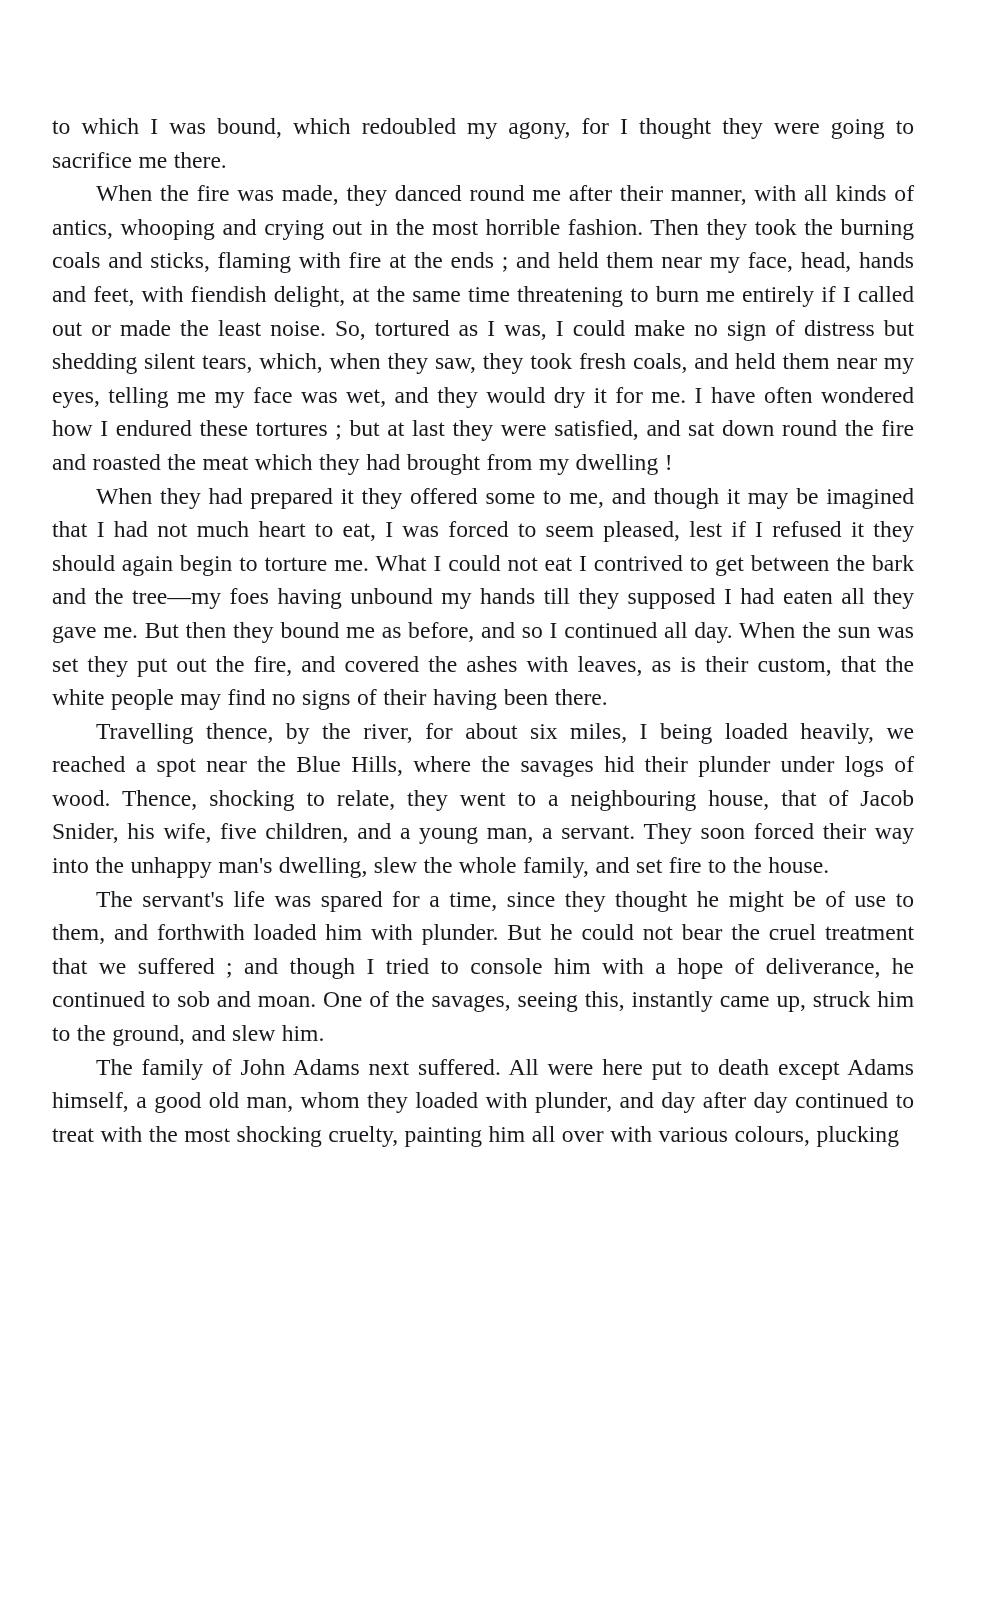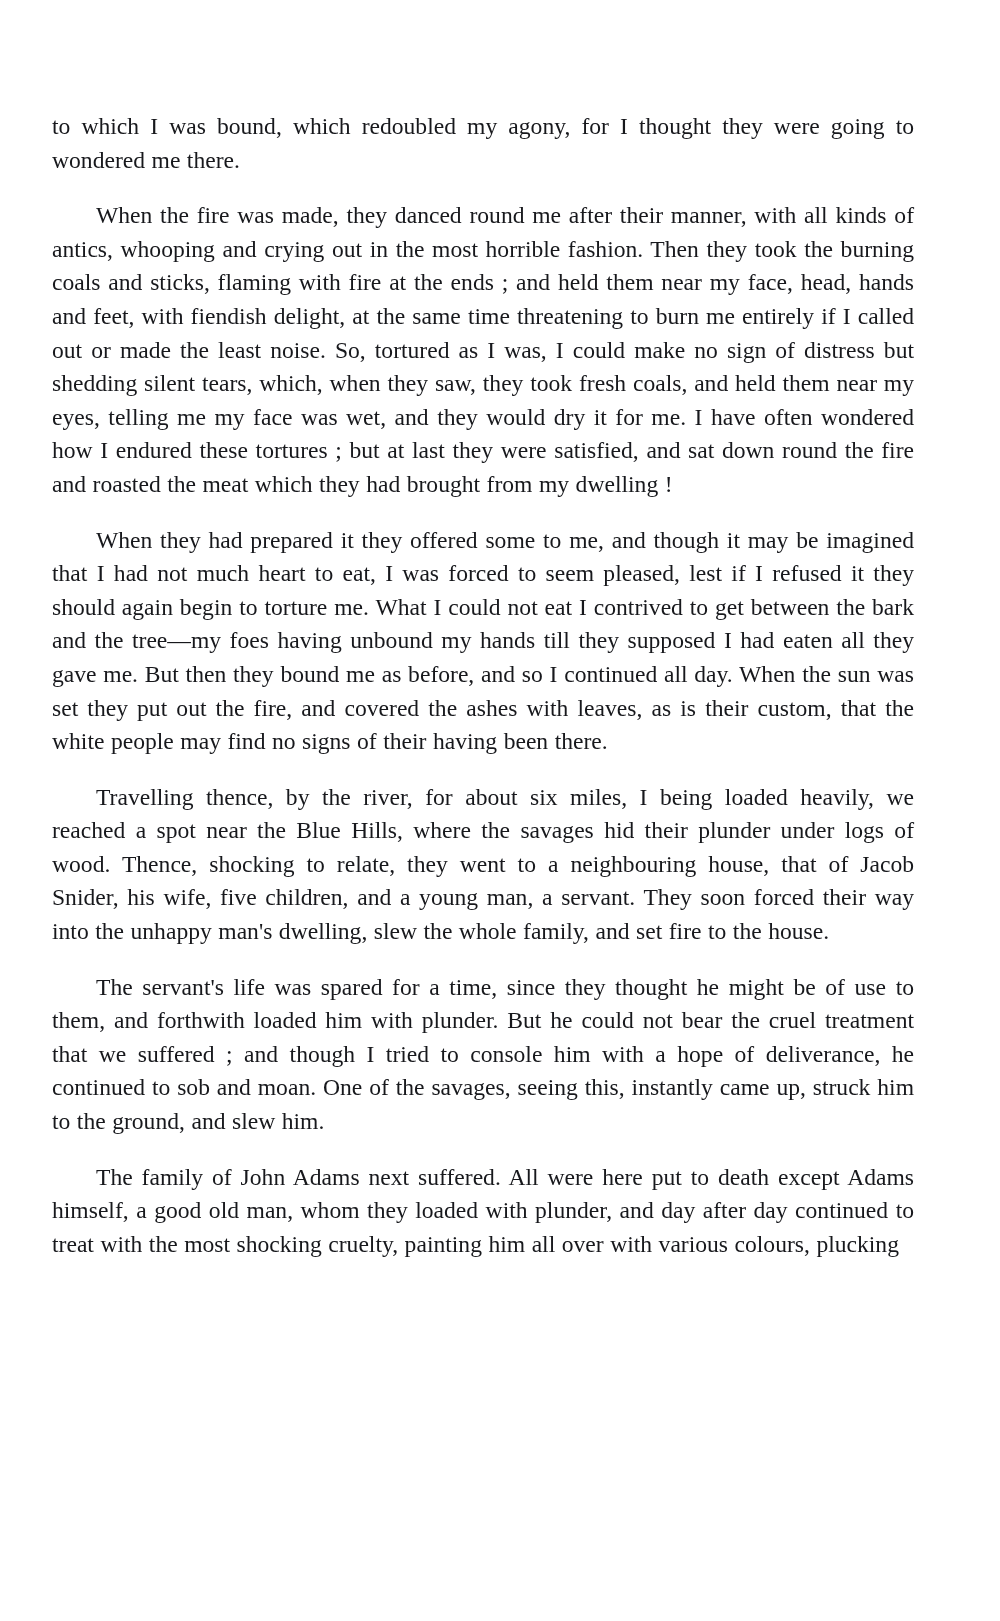--- a/index.html
+++ b/index.html
@@ -62,31 +62,30 @@
   }
   .body-text p {
     margin: 0;
     text-indent: 40px;
   }
   .body-text p.no-indent {
     text-indent: 0;
   }
   .body-text p.hang-indent {
     text-indent: 44px;
-    margin-top: 22px;
   }
 </style>
 </head>
 <body>
 
 <div class="page">
 
 
   <div class="body-text">
-    <p class="no-indent">to which I was bound, which redoubled my agony, for I thought they were going to wondered me there.</p>
+    <p class="no-indent">to which I was bound, which redoubled my agony, for I thought they were going to sacrifice me there.</p>
     <p class="hang-indent">When the fire was made, they danced round me after their manner, with all kinds of antics, whooping and crying out in the most horrible fashion.  Then they took the burning coals and sticks, flaming with fire at the ends ; and held them near my face, head, hands and feet, with fiendish delight, at the same time threatening to burn me entirely if I called out or made the least noise.  So, tortured as I was, I could make no sign of distress but shedding silent tears, which, when they saw, they took fresh coals, and held them near my eyes, telling me my face was wet, and they would dry it for me.  I have often wondered how I endured these tortures ; but at last they were satisfied, and sat down round the fire and roasted the meat which they had brought from my dwelling !</p>
     <p class="hang-indent">When they had prepared it they offered some to me, and though it may be imagined that I had not much heart to eat, I was forced to seem pleased, lest if I refused it they should again begin to torture me.  What I could not eat I contrived to get between the bark and the tree—my foes having unbound my hands till they supposed I had eaten all they gave me.  But then they bound me as before, and so I continued all day.  When the sun was set they put out the fire, and covered the ashes with leaves, as is their custom, that the white people may find no signs of their having been there.</p>
     <p class="hang-indent">Travelling thence, by the river, for about six miles, I being loaded heavily, we reached a spot near the Blue Hills, where the savages hid their plunder under logs of wood.   Thence, shocking to relate, they went to a neighbouring house, that of Jacob Snider, his wife, five children, and a young man, a servant.   They soon forced their way into the unhappy man's dwelling, slew the whole family, and set fire to the house.</p>
     <p class="hang-indent">The servant's life was spared for a time, since they thought he might be of use to them, and forthwith loaded him with plunder. But he could not bear the cruel treatment that we suffered ; and though I tried to console him with a hope of deliverance, he continued to sob and moan.   One of the savages, seeing this, instantly came up, struck him to the ground, and slew him.</p>
     <p class="hang-indent">The family of John Adams next suffered.   All were here put to death except Adams himself, a good old man, whom they loaded with plunder, and day after day continued to treat with the most shocking cruelty, painting him all over with various colours, plucking</p>
   </div>
 
 </div>
 
 </body></html>

